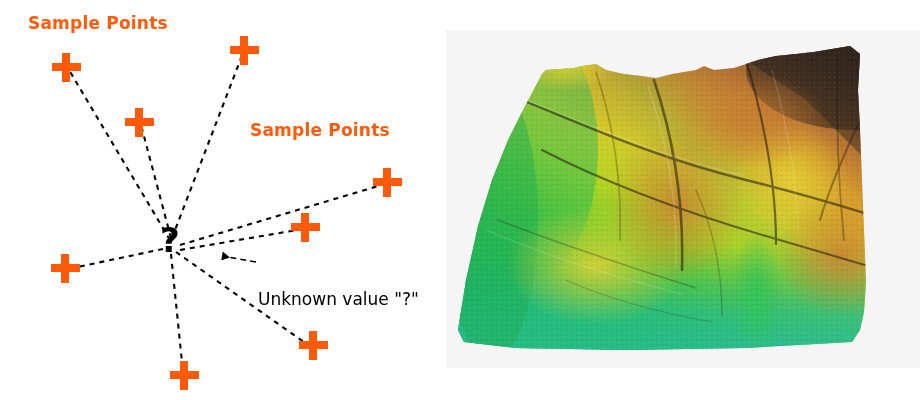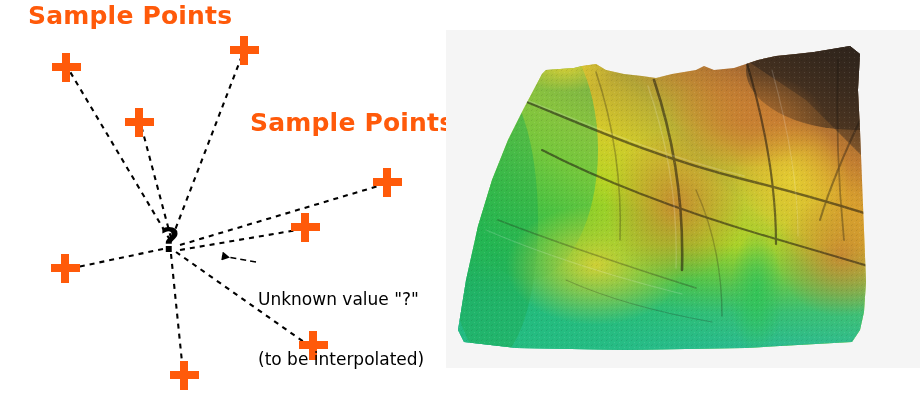--- a/index.html
+++ b/index.html
@@ -6,21 +6,21 @@
   body{width:920px;height:400px;overflow:hidden;
        font-family:"DejaVu Sans","Liberation Sans",sans-serif;}
   #stage{position:relative;width:920px;height:400px;background:#ffffff;}
 
   
   #diagram{position:absolute;left:0;top:0;width:446px;height:400px;background:#ffffff;}
   #diagram svg{position:absolute;left:0;top:0;}
 
   .lbl{position:absolute;white-space:pre;color:#FF5A0A;
        font-family:"DejaVu Sans","Liberation Sans",sans-serif;
-       font-weight:bold;font-size:25px;letter-spacing:0.2px;line-height:1;}
+       font-weight:bold;font-size:17px;letter-spacing:0.2px;line-height:1;margin-top:12px;}
   #lbl-sample-1{left:28px;top:3px;}
   #lbl-sample-2{left:250px;top:110px;}
 
   .note{position:absolute;white-space:pre;color:#000000;
         font-family:"DejaVu Sans","Liberation Sans",sans-serif;
         font-weight:normal;font-size:17px;line-height:20px;}
   #note-unknown{left:258px;top:249px;}
   #note-unknown div{margin:0;padding:0;}
 
   
@@ -93,21 +93,20 @@
 
       <text x="160" y="252" font-family="DejaVu Sans, Liberation Sans, sans-serif" font-size="34" font-weight="bold" fill="#000000">?</text>
     </svg>
 
     <div class="lbl" id="lbl-sample-1">Sample Points</div>
 
     <div class="lbl" id="lbl-sample-2">Sample Points</div>
 
     <div class="note" id="note-unknown">
       <div>Unknown value "?"</div>
-      <div>(to be interpolated)</div>
     </div>
   </div>
 
   <div id="terrain-panel">
     <svg width="474" height="338" viewBox="0 0 474 338">
       <defs>
 
         <linearGradient id="hypso" x1="0.18" y1="1" x2="0.86" y2="0.04">
           <stop offset="0.00" stop-color="#29b9a4"></stop>
           <stop offset="0.10" stop-color="#1fb77c"></stop>

